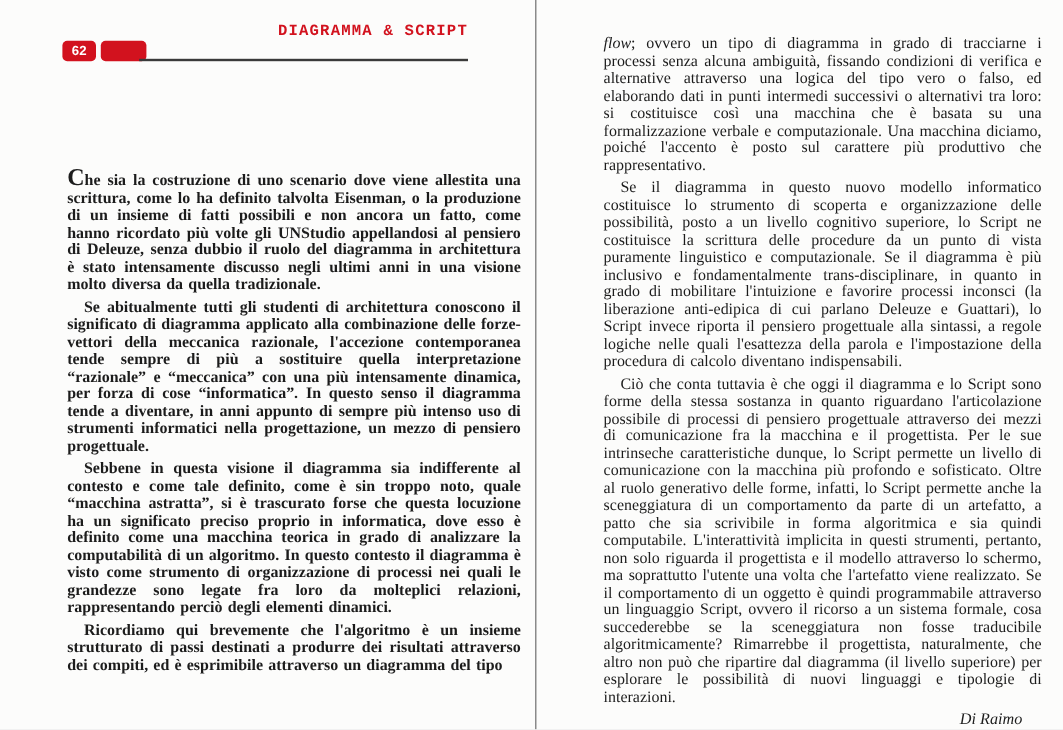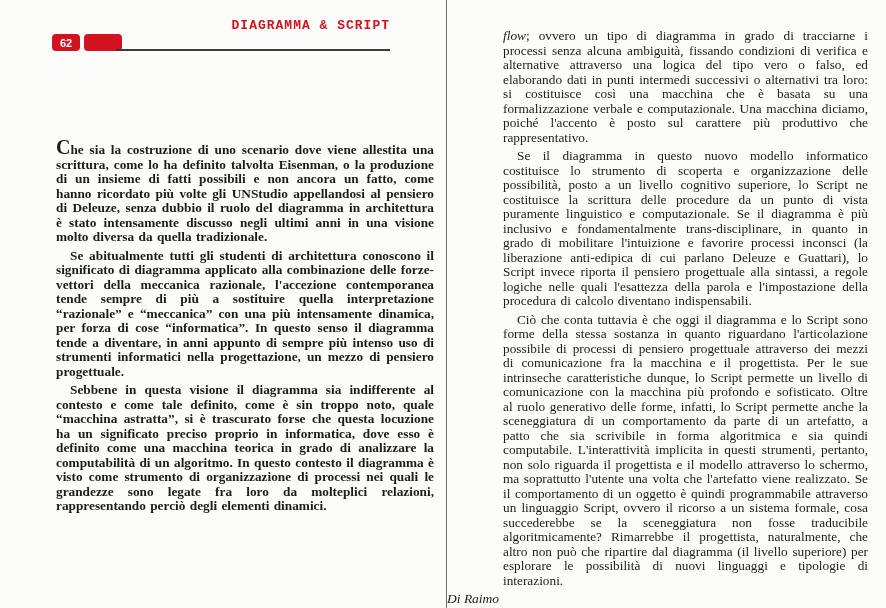--- a/index.html
+++ b/index.html
@@ -86,42 +86,43 @@
   }
   .text-block p.indent{text-indent:14px;}
   .dropcap{
     font-size:20px;
     line-height:1px;
   }
   .signature{
     font-style:italic;
     font-size:13.5px;
     line-height:14.5px;
-    text-align:left;
-    padding-right:18px;
+    text-align:right;
+    padding-right:34px;
     margin-top:1px;
   }
 </style>
 </head>
 <body>
 
 <div class="spread">
 
   <section class="page-left">
     <header class="page-header">
       <div class="pagenum">62</div>
       <div class="red-tab"></div>
       <div class="rule-wrap">
         <span class="running-title">DIAGRAMMA &amp; SCRIPT</span>
       </div>
     </header>
     <div class="text-block" id="left-text">
         <p class="" lang="it"><span class="dropcap">C</span>he sia la costruzione di uno scenario dove viene allestita una scrittura, come lo ha definito talvolta Eisenman, o la produzione di un insieme di fatti possibili e non ancora un fatto, come hanno ricordato più volte gli UNStudio appellandosi al pensiero di Deleuze, senza dubbio il ruolo del diagramma in architettura è stato intensamente discusso negli ultimi anni in una visione molto diversa da quella tradizionale.</p>
         <p class="indent" lang="it">Se abitualmente tutti gli studenti di architettura conoscono il significato di diagramma applicato alla combinazione delle forze-vettori della meccanica razionale, l'accezione contemporanea tende sempre di più a sostituire quella interpretazione “razionale” e “meccanica” con una più intensamente dinamica, per forza di cose “informatica”. In questo senso il diagramma tende a diventare, in anni appunto di sempre più intenso uso di strumenti informatici nella progettazione, un mezzo di pensiero progettuale.</p>
         <p class="indent" lang="it">Sebbene in questa visione il diagramma sia indifferente al contesto e come tale definito, come è sin troppo noto, quale “macchina astratta”, si è trascurato forse che questa locuzione ha un significato preciso proprio in informatica, dove esso è definito come una macchina teorica in grado di analizzare la computabilità di un algoritmo. In questo contesto il diagramma è visto come strumento di organizzazione di processi nei quali le grandezze sono legate fra loro da molteplici relazioni, rappresentando perciò degli elementi dinamici.</p>
+        <p class="indent" lang="it">Ricordiamo qui brevemente che l'algoritmo è un insieme strutturato di passi destinati a produrre dei risultati attraverso dei compiti, ed è esprimibile attraverso un diagramma del tipo</p>
       </div>
   </section>
 
   <section class="page-right">
     <div class="text-block" id="right-text">
         <p class="" lang="it"><i>flow</i>; ovvero un tipo di diagramma in grado di tracciarne i processi senza alcuna ambiguità, fissando condizioni di verifica e alternative attraverso una logica del tipo vero o falso, ed elaborando dati in punti intermedi successivi o alternativi tra loro: si costituisce così una macchina che è basata su una formalizzazione verbale e computazionale. Una macchina diciamo, poiché l'accento è posto sul carattere più produttivo che rappresentativo.</p>
         <p class="indent" lang="it">Se il diagramma in questo nuovo modello informatico costituisce lo strumento di scoperta e organizzazione delle possibilità, posto a un livello cognitivo superiore, lo Script ne costituisce la scrittura delle procedure da un punto di vista puramente linguistico e computazionale. Se il diagramma è più inclusivo e fondamentalmente trans-disciplinare, in quanto in grado di mobilitare l'intuizione e favorire processi inconsci (la liberazione anti-edipica di cui parlano Deleuze e Guattari), lo Script invece riporta il pensiero progettuale alla sintassi, a regole logiche nelle quali l'esattezza della parola e l'impostazione della procedura di calcolo diventano indispensabili.</p>
         <p class="indent" lang="it">Ciò che conta tuttavia è che oggi il diagramma e lo Script sono forme della stessa sostanza in quanto riguardano l'articolazione possibile di processi di pensiero progettuale attraverso dei mezzi di comunicazione fra la macchina e il progettista. Per le sue intrinseche caratteristiche dunque, lo Script permette un livello di comunicazione con la macchina più profondo e sofisticato. Oltre al ruolo generativo delle forme, infatti, lo Script permette anche la sceneggiatura di un comportamento da parte di un artefatto, a patto che sia scrivibile in forma algoritmica e sia quindi computabile. L'interattività implicita in questi strumenti, pertanto, non solo riguarda il progettista e il modello attraverso lo schermo, ma soprattutto l'utente una volta che l'artefatto viene realizzato. Se il comportamento di un oggetto è quindi programmabile attraverso un linguaggio Script, ovvero il ricorso a un sistema formale, cosa succederebbe se la sceneggiatura non fosse traducibile algoritmicamente? Rimarrebbe il progettista, naturalmente, che altro non può che ripartire dal diagramma (il livello superiore) per esplorare le possibilità di nuovi linguaggi e tipologie di interazioni.</p>
       </div>
     <div class="signature">Di Raimo</div>

